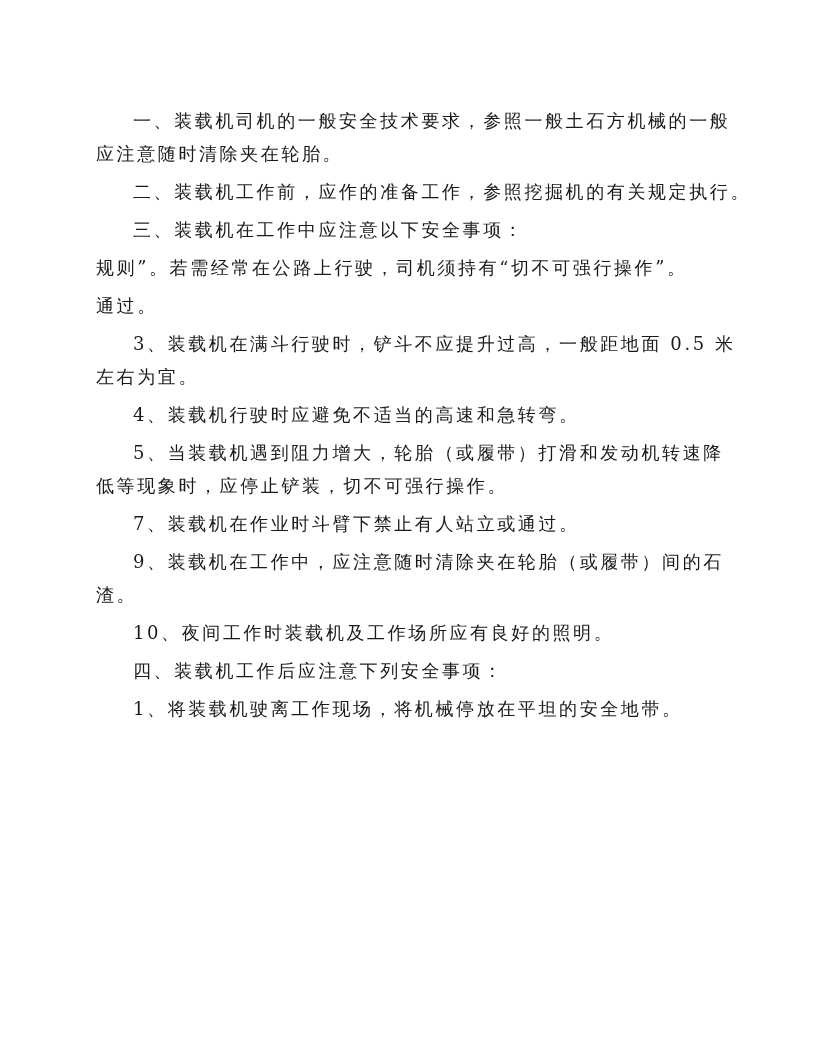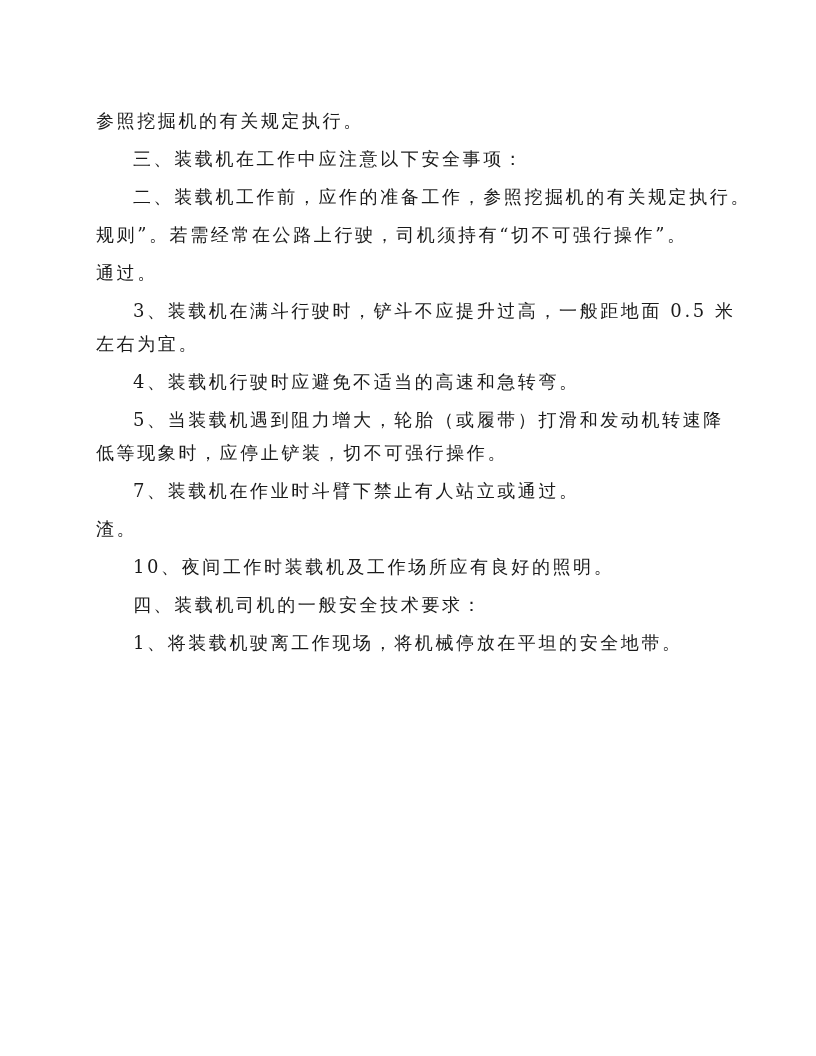--- a/index.html
+++ b/index.html
@@ -18,27 +18,28 @@
     letter-spacing: 2.6px;
   }
   .line.first { padding-left: 37px; }
 </style>
 </head>
 <body>
 
 <div class="page">
   <div class="content" id="content">
       <div class="para">
-        <div class="line">参照挖掘机的有关规定执行。</div>
+        <div class="line first">一、装载机司机的一般安全技术要求，参照一般土石方机械的一般</div>
+        <div class="line">应注意随时清除夹在轮胎。</div>
+      </div>
+      <div class="para">
+        <div class="line first">二、装载机工作前，应作的准备工作，参照挖掘机的有关规定执行。</div>
       </div>
       <div class="para">
         <div class="line first">三、装载机在工作中应注意以下安全事项：</div>
-      </div>
-      <div class="para">
-        <div class="line first">二、装载机工作前，应作的准备工作，参照挖掘机的有关规定执行。</div>
       </div>
       <div class="para">
         <div class="line">规则”。若需经常在公路上行驶，司机须持有“切不可强行操作”。</div>
       </div>
       <div class="para">
         <div class="line">通过。</div>
       </div>
       <div class="para">
         <div class="line first">3、装载机在满斗行驶时，铲斗不应提升过高，一般距地面 0.5 米</div>
         <div class="line">左右为宜。</div>
@@ -47,25 +48,26 @@
         <div class="line first">4、装载机行驶时应避免不适当的高速和急转弯。</div>
       </div>
       <div class="para">
         <div class="line first">5、当装载机遇到阻力增大，轮胎（或履带）打滑和发动机转速降</div>
         <div class="line">低等现象时，应停止铲装，切不可强行操作。</div>
       </div>
       <div class="para">
         <div class="line first">7、装载机在作业时斗臂下禁止有人站立或通过。</div>
       </div>
       <div class="para">
+        <div class="line first">9、装载机在工作中，应注意随时清除夹在轮胎（或履带）间的石</div>
         <div class="line">渣。</div>
       </div>
       <div class="para">
         <div class="line first">10、夜间工作时装载机及工作场所应有良好的照明。</div>
       </div>
       <div class="para">
-        <div class="line first">四、装载机司机的一般安全技术要求：</div>
+        <div class="line first">四、装载机工作后应注意下列安全事项：</div>
       </div>
       <div class="para">
         <div class="line first">1、将装载机驶离工作现场，将机械停放在平坦的安全地带。</div>
       </div>
     </div>
 </div>
 
 </body></html>

